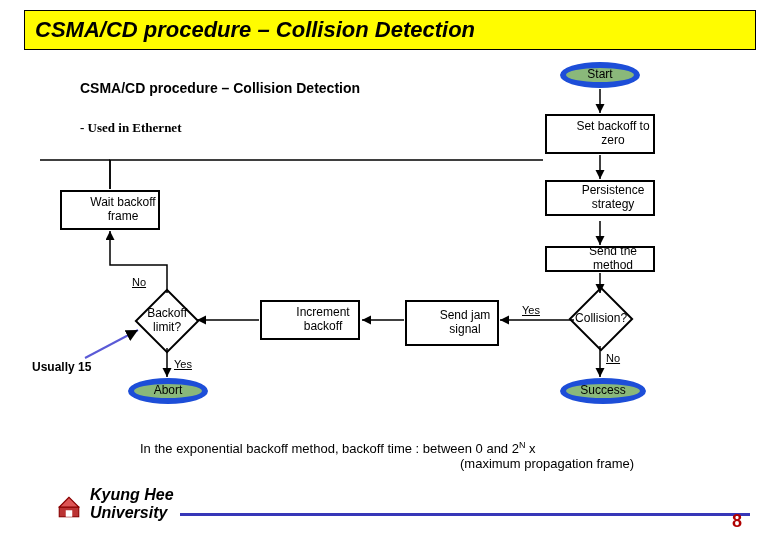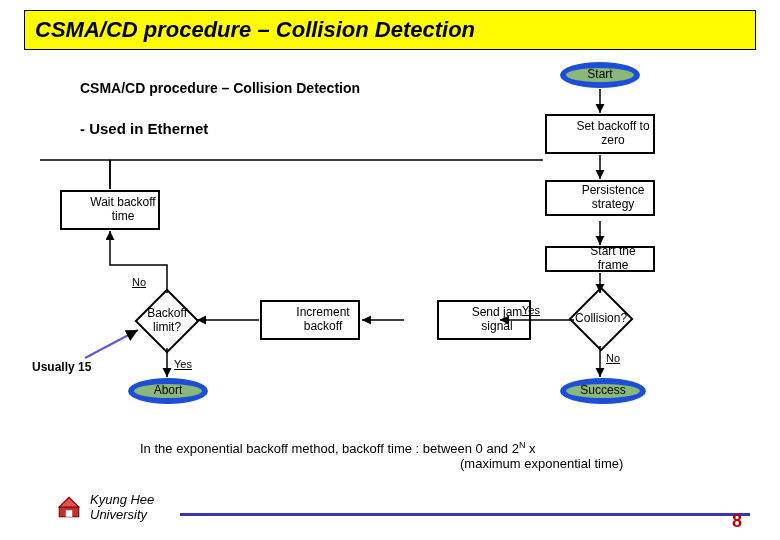--- a/index.html
+++ b/index.html
@@ -26,37 +26,38 @@
     position: absolute;
     top: 80px;
     left: 80px;
     font-size: 14px;
     font-weight: bold;
   }
   .note1 {
     position: absolute;
     top: 120px;
     left: 80px;
-    font-size: 15px;
-    font-weight: bold;
+    font-size: 13px;
+    font-weight: bold;
+    font-family: Liberation Serif, serif;
   }
   .caption {
     position: absolute;
     top: 440px;
     left: 140px;
     font-size: 13px;
     font-weight: normal;
   }
   .caption sup { font-size: 9px; }
   .footer-univ {
     position: absolute;
     bottom: 18px;
     left: 90px;
-    font-size: 13px;
-    font-weight: normal;
+    font-size: 16px;
+    font-weight: bold;
     font-style: italic;
   }
   .footer-logo {
     position: absolute;
     bottom: 20px;
     left: 56px;
     width: 26px;
     height: 26px;
   }
   .page-num {
@@ -128,36 +129,36 @@
 </head>
 <body>
 
 <div class="title-bar">CSMA/CD procedure – Collision Detection</div>
 <div class="subtitle">CSMA/CD procedure – Collision Detection</div>
 <div class="note1">- Used in Ethernet</div>
 
 <div class="shape oval" style="left:560px; top:62px; width:80px; height:26px;">Start</div>
 <div class="shape rect" style="left:545px; top:114px; width:110px; height:40px;">Set backoff to zero</div>
 <div class="shape rect" style="left:545px; top:180px; width:110px; height:36px;">Persistence strategy</div>
-<div class="shape rect" style="left:545px; top:246px; width:110px; height:26px;">Start the frame</div>
+<div class="shape rect" style="left:545px; top:246px; width:110px; height:26px;">Send the method</div>
 
 <div class="shape diamond" style="left:578px; top:296px; width:46px; height:46px;">
   <span class="dlabel">Collision?</span>
 </div>
 
 <div class="shape oval" style="left:560px; top:378px; width:86px; height:26px;">Success</div>
 
-<div class="shape rect" style="left:405px; top:300px; width:94px; height:40px;margin-left:32px;">Send jam signal</div>
+<div class="shape rect" style="left:405px; top:300px; width:94px; height:46px;">Send jam signal</div>
 <div class="shape rect" style="left:260px; top:300px; width:100px; height:40px;text-align:center;">Increment backoff</div>
 
 <div class="shape diamond" style="left:144px; top:298px; width:46px; height:46px;">
   <span class="dlabel">Backoff limit?</span>
 </div>
 
-<div class="shape rect" style="left:60px; top:190px; width:100px; height:40px;">Wait backoff time</div>
+<div class="shape rect" style="left:60px; top:190px; width:100px; height:40px;">Wait backoff frame</div>
 <div class="shape oval" style="left:128px; top:378px; width:80px; height:26px;">Abort</div>
 
 <div class="edge-label" style="left:606px; top:352px;">No</div>
 <div class="edge-label" style="left:522px; top:304px;">Yes</div>
 <div class="edge-label" style="left:132px; top:276px;">No</div>
 <div class="edge-label" style="left:174px; top:358px;">Yes</div>
 
 <div class="annotation" style="left:32px; top:360px;">Usually 15</div>
 
 <svg class="wires">
@@ -209,21 +210,21 @@
 
   <line x1="543" y1="160" x2="543" y2="200" stroke="#000" stroke-width="0"></line>
 
   <polyline points="541,160 600,160" fill="none" stroke="#000" stroke-width="0"></polyline>
 
   <line x1="85" y1="358" x2="138" y2="330" stroke="#5a5ad6" stroke-width="2" marker-end="url(#ah)"></line>
 </svg>
 
 <div class="caption">
   <span>In the exponential backoff method, backoff time : between 0 and 2</span><sup>N</sup><span> x</span><br>
-  <span style="display:inline-block; width:320px;"></span><span>(maximum exponential time)</span>
+  <span style="display:inline-block; width:320px;"></span><span>(maximum propagation frame)</span>
 </div>
 
 <svg class="footer-logo" viewBox="0 0 24 24">
   <rect x="3" y="12" width="18" height="9" fill="#b33" stroke="#800" stroke-width="1"></rect>
   <polygon points="12,3 3,12 21,12" fill="#d55" stroke="#800" stroke-width="1"></polygon>
   <rect x="9" y="15" width="6" height="6" fill="#fff"></rect>
 </svg>
 <div class="footer-univ">
   <div style="white-space:pre-line;">Kyung Hee<br>University</div>
 </div>

